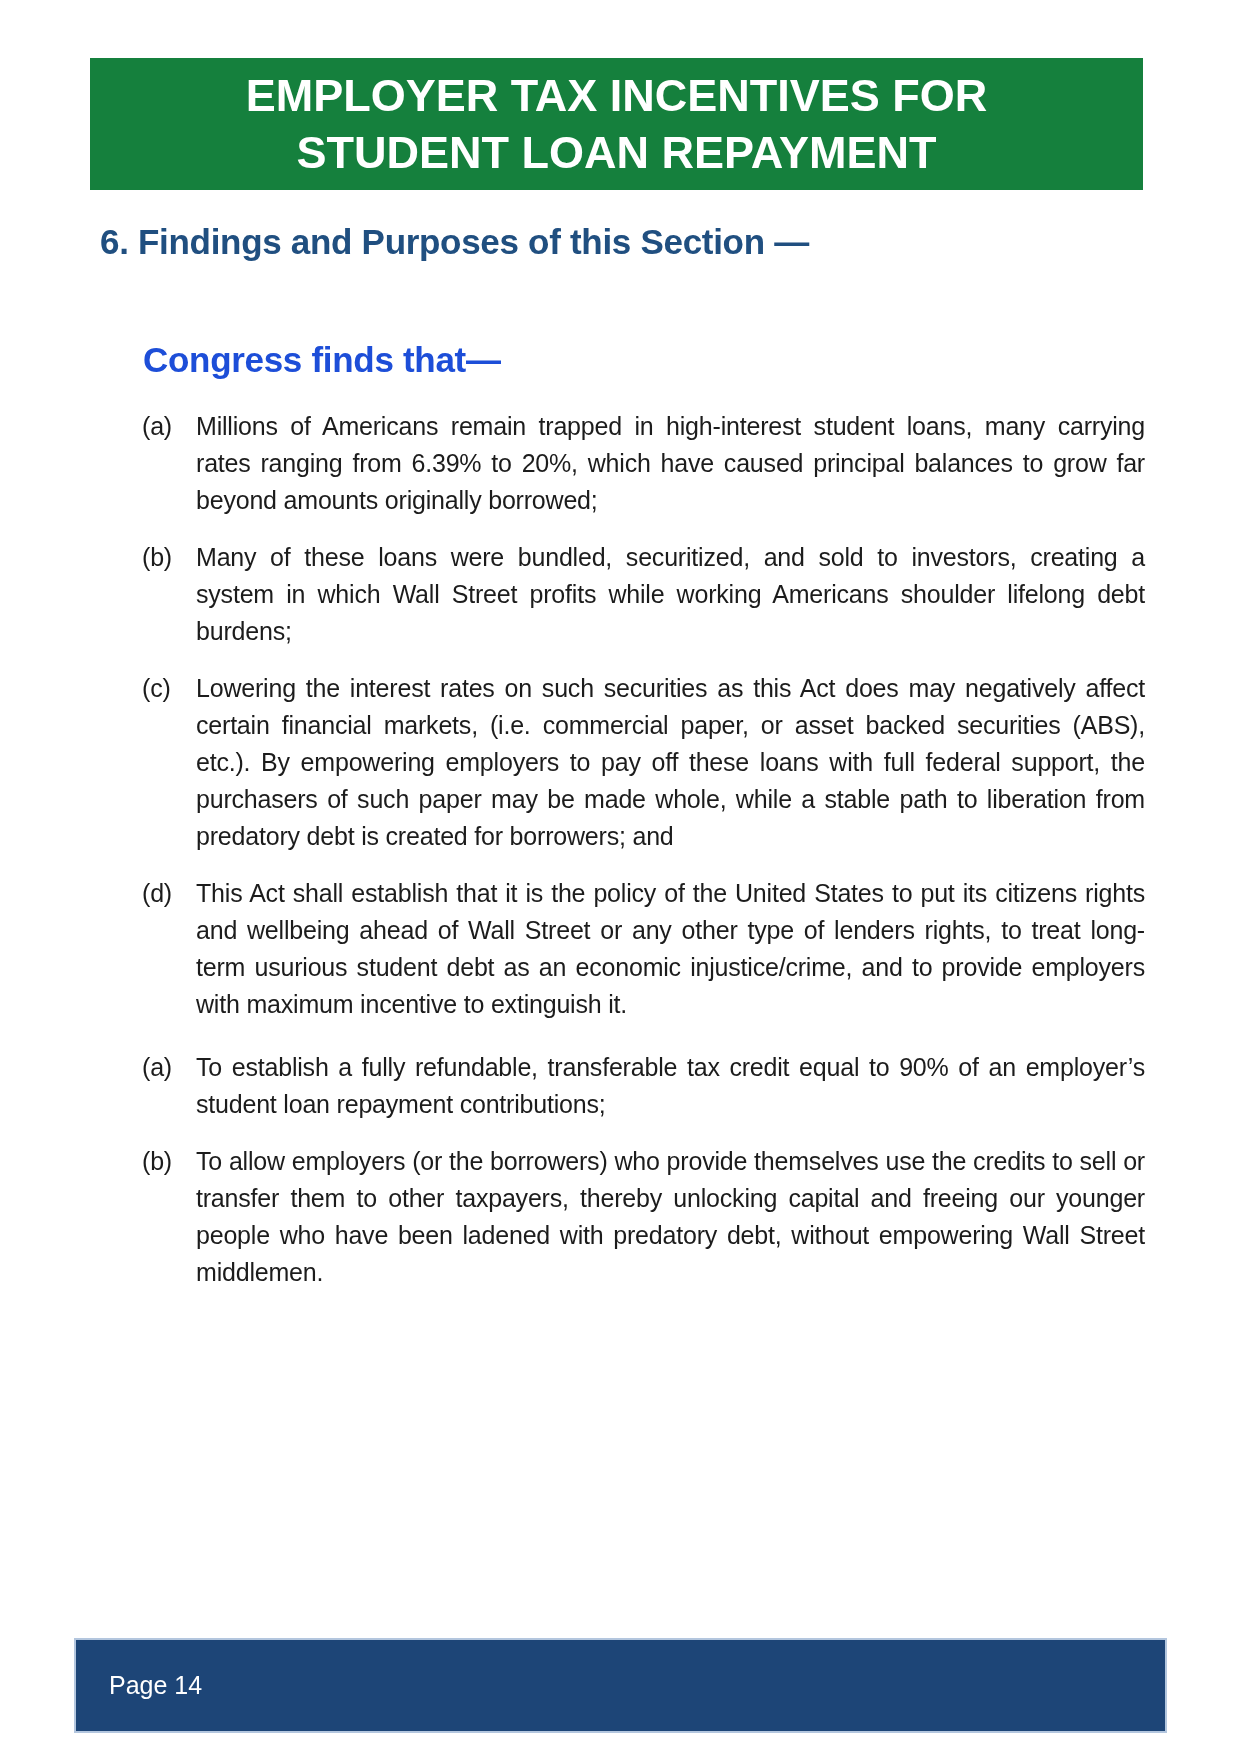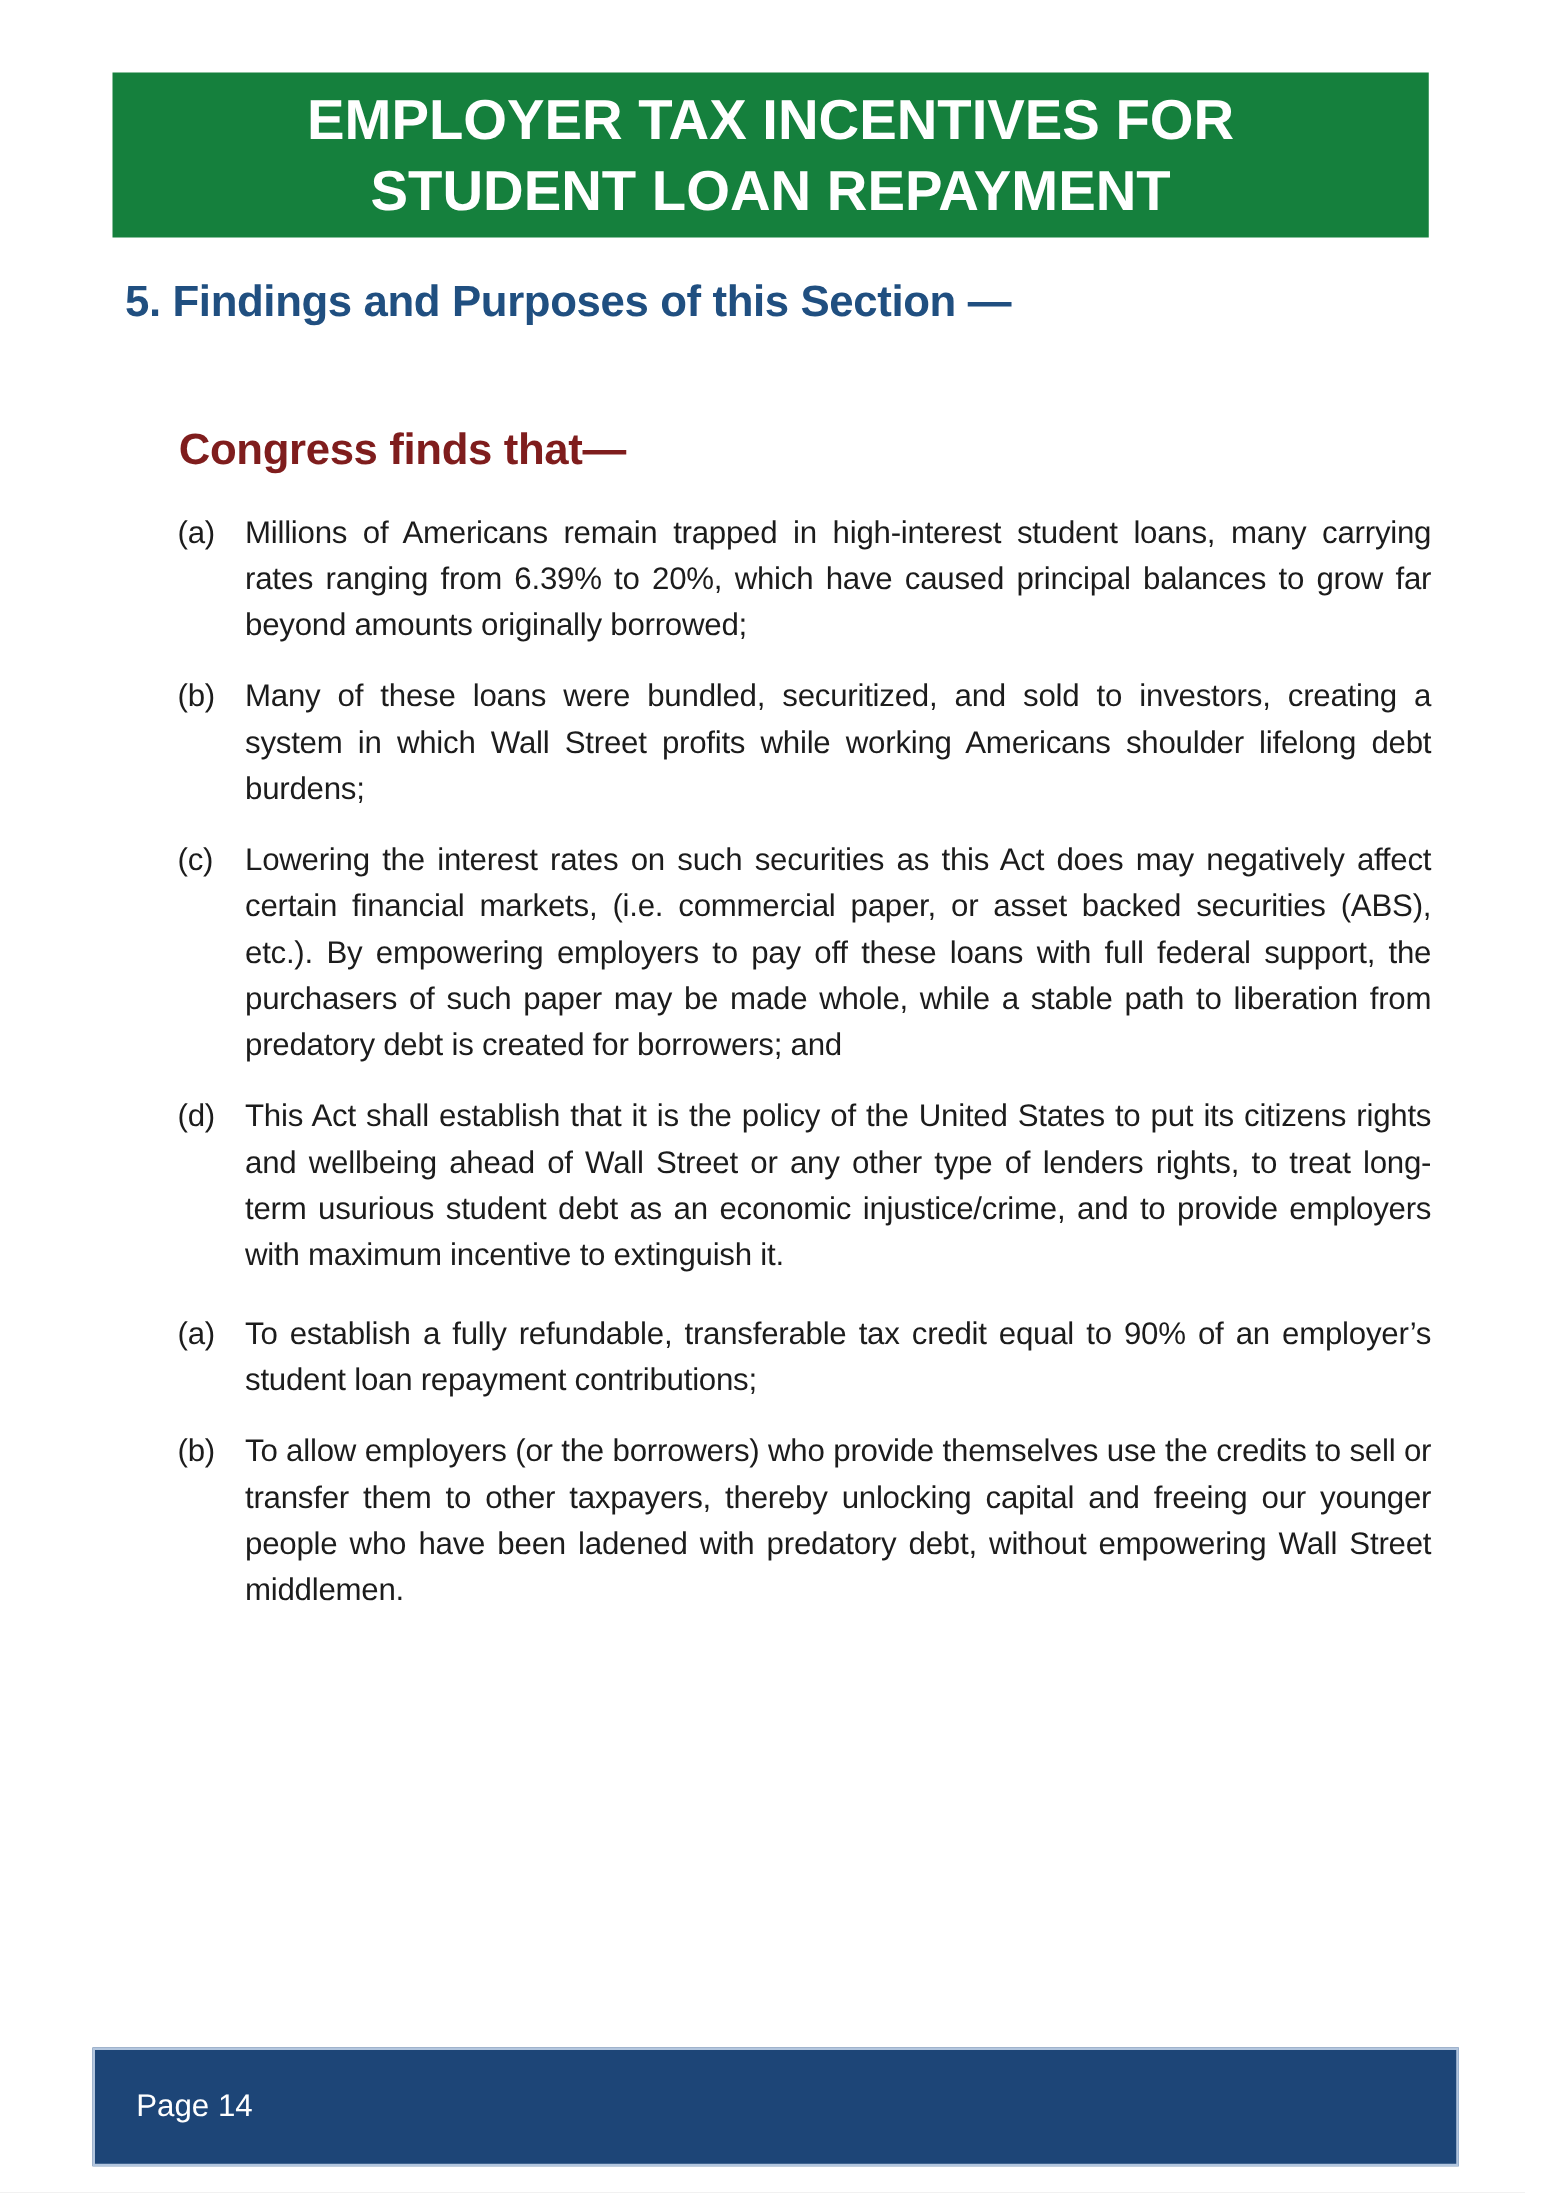--- a/index.html
+++ b/index.html
@@ -38,21 +38,21 @@
     line-height: 44px;
     font-weight: bold;
     color: #204F80;
     letter-spacing: -0.3px;
   }
   .sub-heading {
     margin: 74px 0 0 143px;
     font-size: 35px;
     line-height: 44px;
     font-weight: bold;
-    color: #7f1d1d;
+    color: #1d4ed8;
     letter-spacing: -0.3px;
   }
   .sub-heading.purposes {
     margin-top: 48px;
   }
   .para-list {
     margin: 26px 0 0 142px;
     width: 1003px;
   }
   .para-item {
@@ -92,21 +92,21 @@
 <body>
 
 <div class="page">
 
 
   <div class="banner">
     <div>EMPLOYER TAX INCENTIVES FOR</div>
     <div>STUDENT LOAN REPAYMENT</div>
   </div>
 
-  <div class="heading-1">5. Findings and Purposes of this Section —</div>
+  <div class="heading-1">6. Findings and Purposes of this Section —</div>
 
   <div class="sub-heading">Congress finds that—</div>
 
   <div class="para-list">
 
     <div class="para-item">
       <span class="para-label">(a)</span>
       <span class="para-text">Millions of Americans remain trapped in high-interest student loans, many carrying rates ranging from 6.39% to 20%, which have caused principal balances to grow far beyond amounts originally borrowed;</span>
     </div>
 

